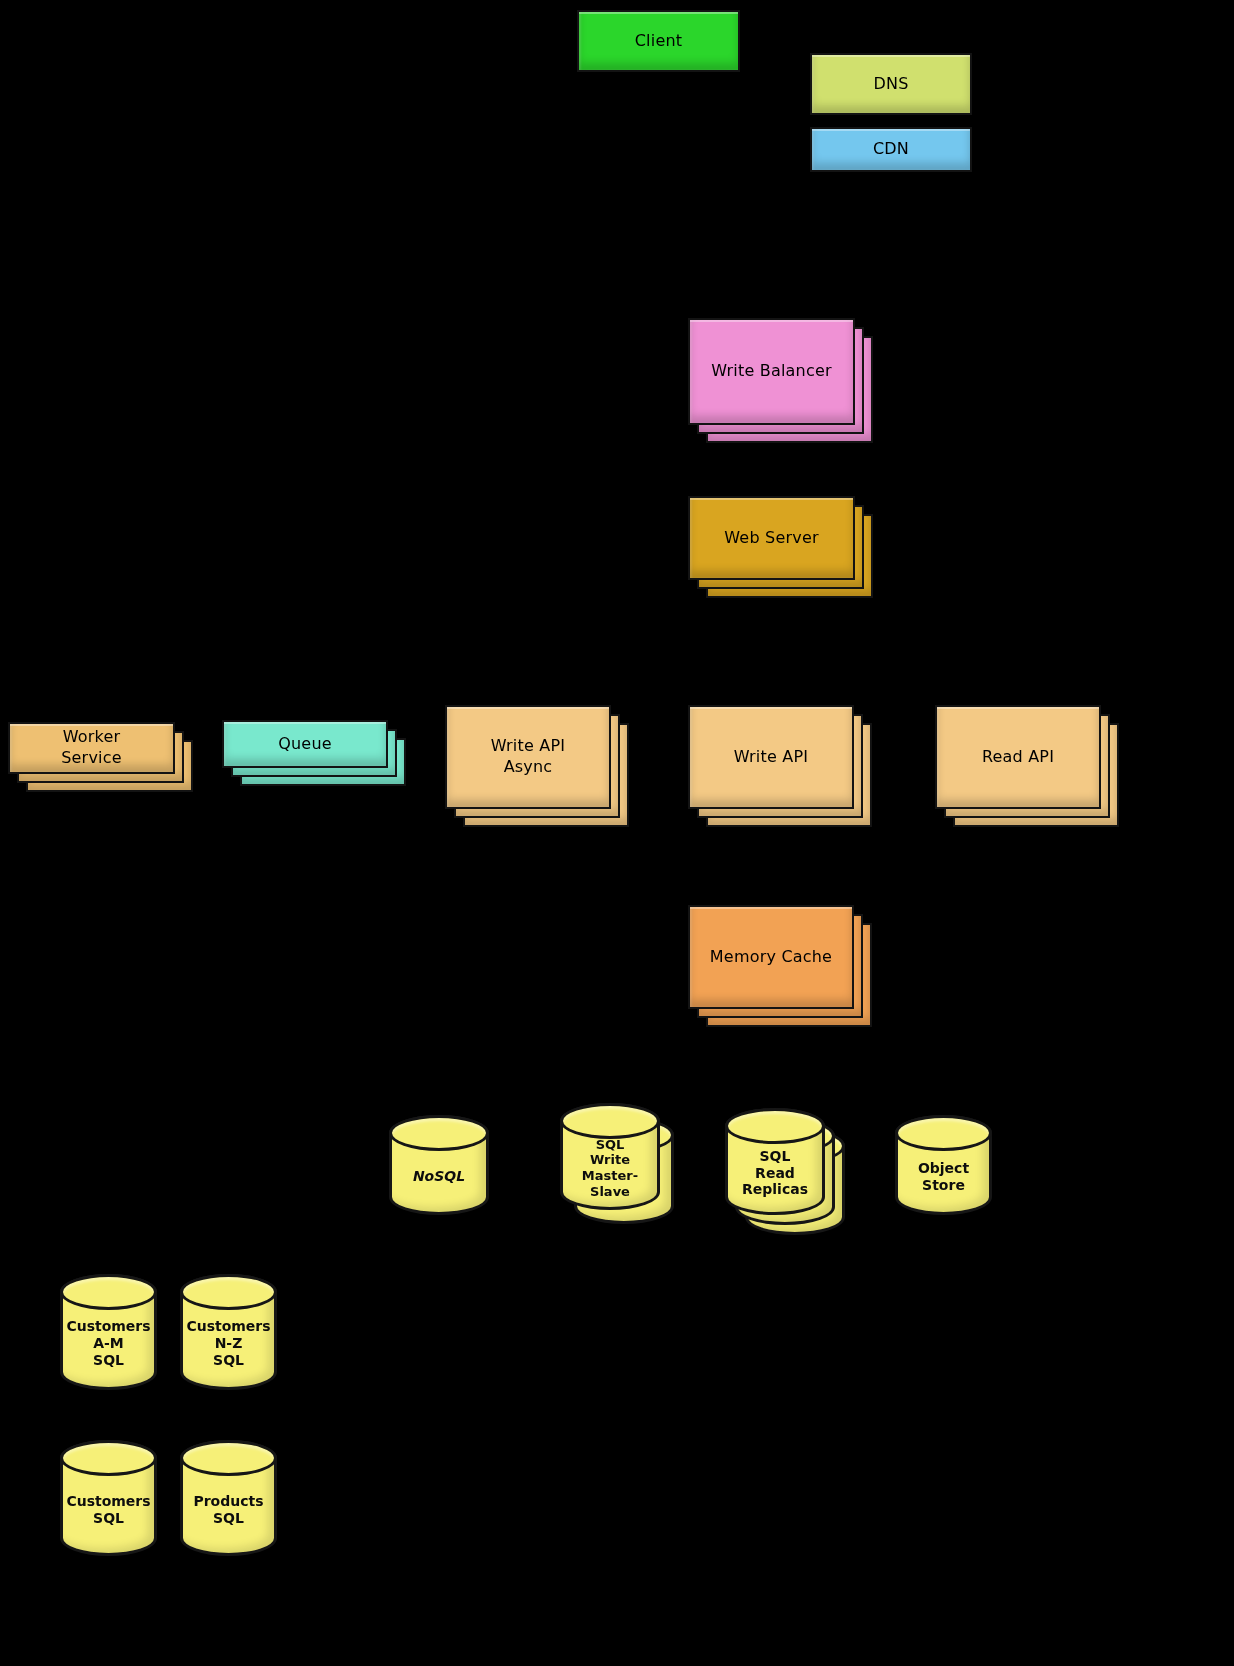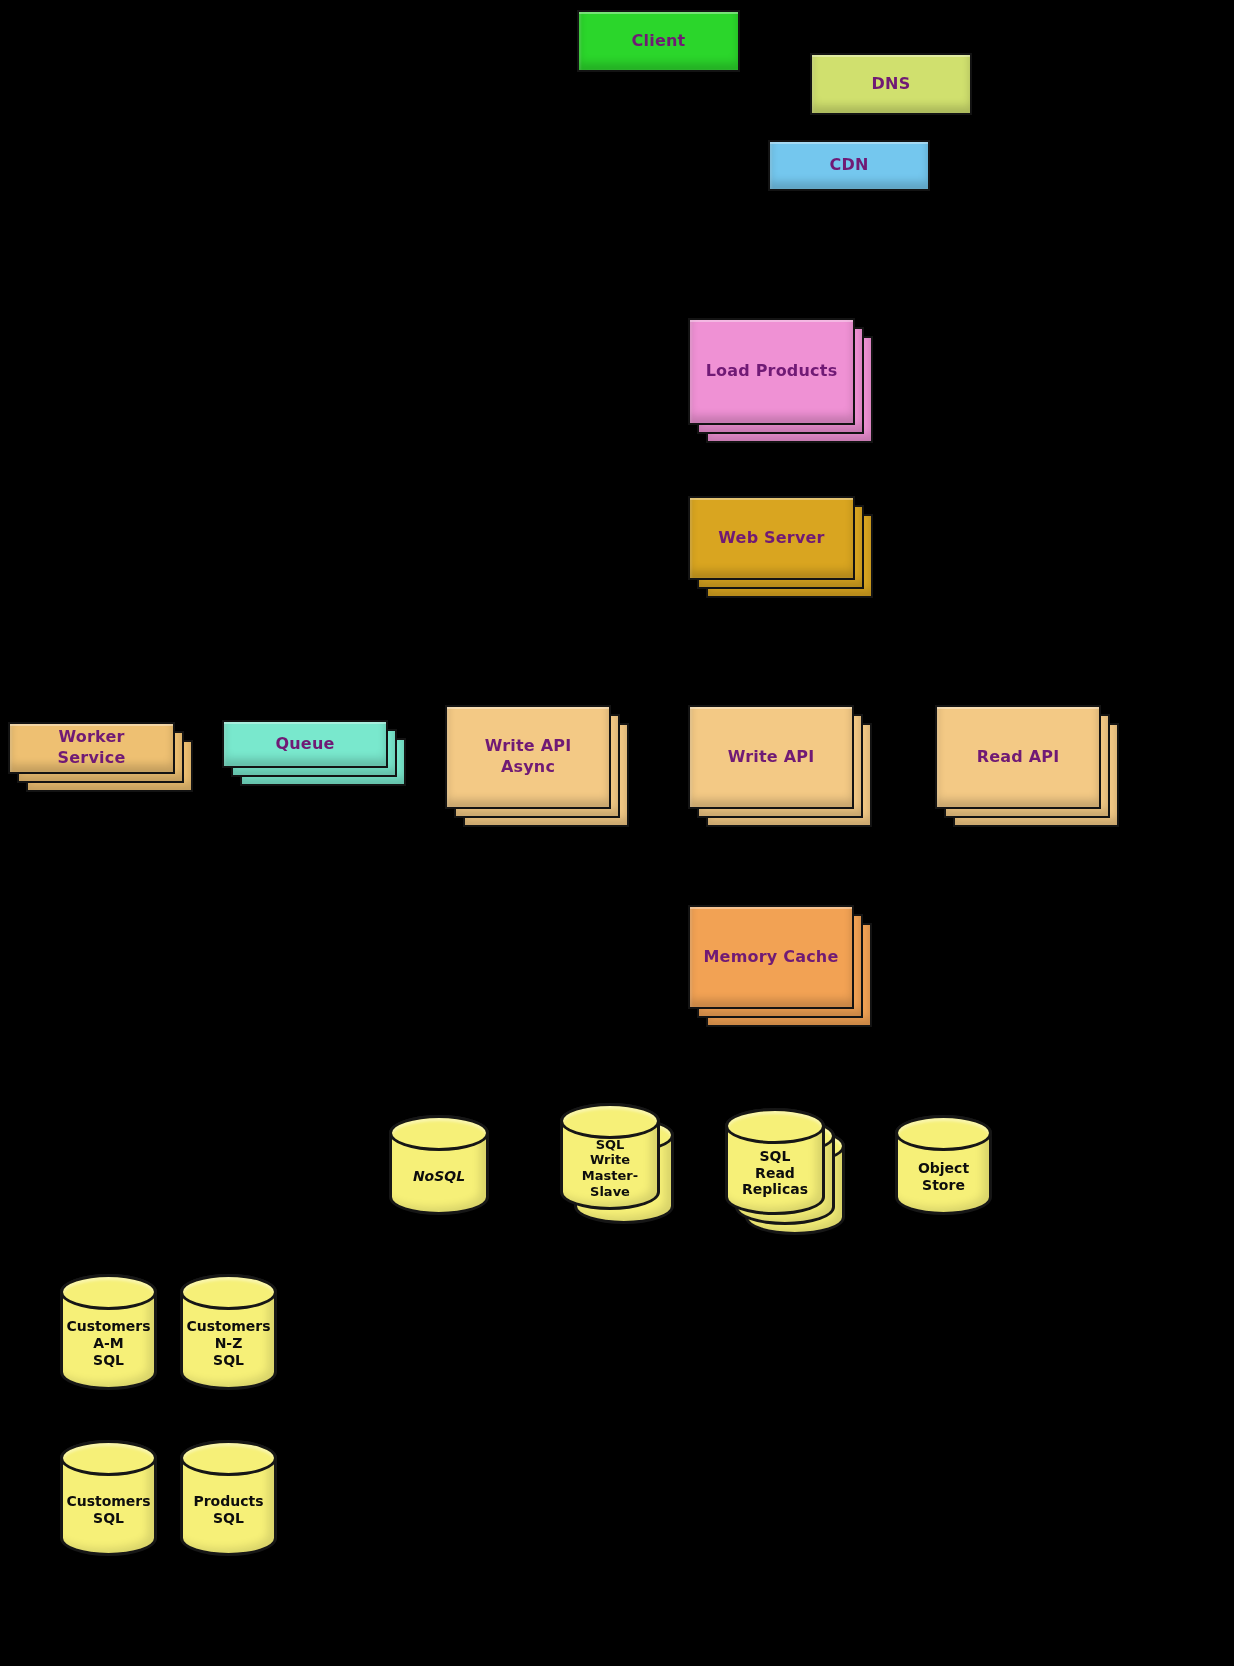--- a/index.html
+++ b/index.html
@@ -25,21 +25,21 @@
   .stack::before, .stack::after {
     content: "";
     position: absolute; inset: 0;
     background: var(--c);
     border: 2px solid #131313;
     box-shadow: inset 0 -6px 8px rgba(0,0,0,.18);
   }
   .stack::before { transform: translate(18px, 18px); z-index: 1; }
   .stack::after  { transform: translate(9px, 9px);  z-index: 2; }
   .lbl {
-    font-weight: bold; font-size: 16px; color: #701a75;
+    font-weight: normal; font-size: 16px; color: #000000;
     text-align: center; white-space: pre-line; line-height: 1.3;
     letter-spacing: .2px;
   }
 
   
   .cyl-node { position: absolute; }
   .cyl {
     position: absolute; inset: 0;
     background: var(--c);
     border: 3px solid #161616;
@@ -73,29 +73,29 @@
         <span class="lbl">Client</span>
       </div>
   </div>
 
   <div class="node" style="left: 810px; top: 10px; width: 162px; height: 62px; margin-top: 43px; --c: #d0e06e;">
     <div class="card">
         <span class="lbl">DNS</span>
       </div>
   </div>
 
-  <div class="node" style="left: 768px; top: 127px; width: 162px; height: 51px; margin-top: 13px; --c: #74c7ee;">
+  <div class="node" style="left: 810px; top: 127px; width: 162px; height: 45px; --c: #74c7ee;">
     <div class="card">
         <span class="lbl">CDN</span>
       </div>
   </div>
 
   <div class="node stack" style="left: 688px; top: 318px; width: 167px; height: 107px; --c: #ef91d4;">
     <div class="card">
-        <span class="lbl">Load Products</span>
+        <span class="lbl">Write Balancer</span>
       </div>
   </div>
 
   <div class="node stack" style="left: 688px; top: 496px; width: 167px; height: 84px; --c: #d9a520;">
     <div class="card">
         <span class="lbl">Web Server</span>
       </div>
   </div>
 
   <div class="node stack" style="left: 8px; top: 722px; width: 167px; height: 52px; --c: #eec072;">

